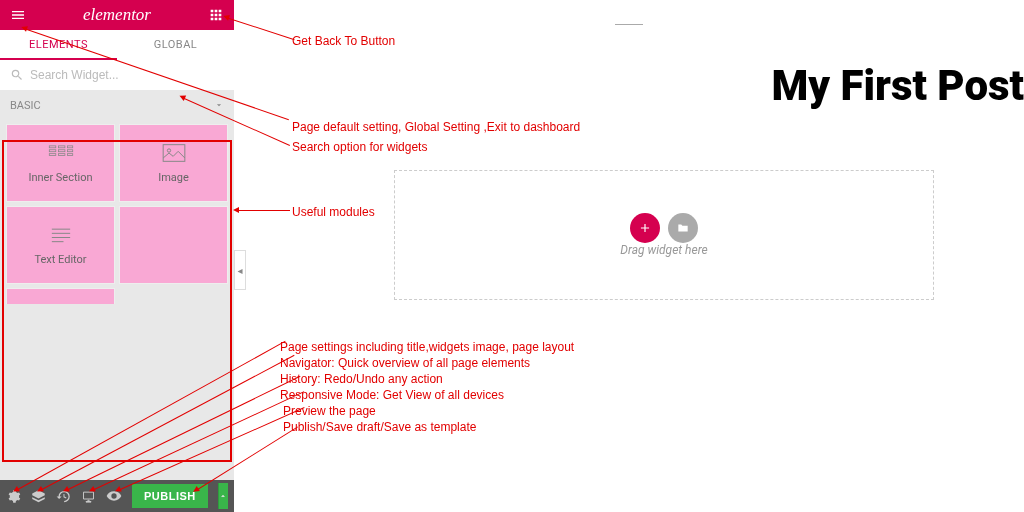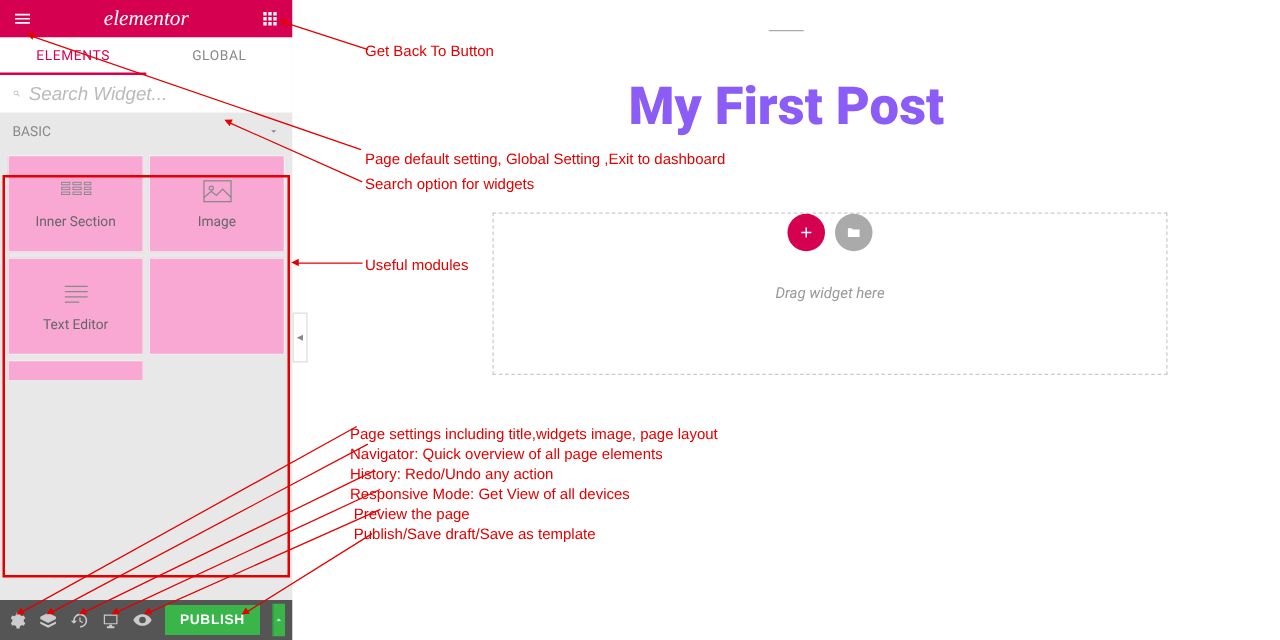--- a/index.html
+++ b/index.html
@@ -11,42 +11,42 @@
     .header-icon { width: 20px; height: 20px; display: flex; align-items: center; justify-content: center; cursor: pointer; }
     .header-icon svg { fill: #fff; }
     .brand { font-family: cursive; font-size: 17px; font-style: italic; color: #fff; }
     
     .tabs { height: 30px; display: flex; background: #fff; }
     .tab { flex: 1; text-align: center; font-size: 11px; line-height: 30px; color: #888; cursor: pointer; letter-spacing: 0.5px; }
     .tab.active { color: #d5004f; border-bottom: 2px solid #d5004f; }
     
     .search-row { height: 30px; background: #fff; display: flex; align-items: center; padding: 0 10px; gap: 6px; }
     .search-row svg { fill: #bbb; }
-    .search-input { border: none; outline: none; font-size: 15px; color: #666; font-style: italic; flex: 1; }
+    .search-input { border: none; outline: none; font-size: 12px; color: #666; flex: 1; }
     .search-input::placeholder { color: #bbb; }
     
     .section-header { height: 30px; display: flex; align-items: center; justify-content: space-between; padding: 0 10px; font-size: 11px; color: #888; cursor: pointer; }
     
     .widgets-grid { flex: 1; padding: 4px 6px; display: grid; grid-template-columns: 1fr 1fr; gap: 4px; background: #e8e8e8; overflow: hidden; }
     .widget-card { background: #f9a8d4; border: 1px solid #eee; display: flex; flex-direction: column; align-items: center; justify-content: center; gap: 8px; padding: 14px 4px; cursor: pointer; height: 78px; }
     .widget-card svg { fill: none; stroke: #888; stroke-width: 1.2; }
     .widget-label { font-size: 11px; color: #666; }
     
     .bottom-bar { height: 32px; background: #555; display: flex; align-items: center; padding: 0 6px; gap: 10px; }
     .bottom-bar svg { fill: #ccc; stroke: #ccc; }
     .bottom-icon { width: 18px; height: 18px; display: flex; align-items: center; justify-content: center; cursor: pointer; }
     .publish-btn { background: #39b54a; color: #fff; font-size: 11px; font-weight: bold; padding: 6px 12px; border: none; cursor: pointer; letter-spacing: 0.5px; margin-left: auto; }
     .publish-caret { background: #39b54a; width: 22px; height: 26px; display: flex; align-items: center; justify-content: center; border-left: 1px solid #2d9e3d; cursor: pointer; }
     .publish-caret svg { fill: #fff; }
     
     .canvas { position: absolute; left: 234px; top: 0; right: 0; bottom: 0; background: #fff; padding: 10px 0; }
     .canvas-collapse { position: absolute; left: 234px; top: 250px; width: 12px; height: 40px; background: #fff; border: 1px solid #ddd; display: flex; align-items: center; justify-content: center; font-size: 10px; color: #888; cursor: pointer; }
-    .post-title { text-align: center; font-size: 42px; font-weight: 900; color: #8b5cf6; margin-top: 36px; }
+    .post-title { text-align: right; font-size: 42px; font-weight: 900; color: #000000; margin-top: 36px; }
     .title-divider { width: 28px; height: 1px; background: #aaa; margin: 14px auto 14px; }
-    .dropzone { margin: 60px 90px 0 160px; border: 1px dashed #ccc; height: 130px; display: flex; flex-direction: column; align-items: center; gap: 26px; }
+    .dropzone { margin: 60px 90px 0 160px; border: 1px dashed #ccc; height: 130px; display: flex; flex-direction: column; align-items: center; justify-content: center; gap: 0; }
     .dropzone-icons { display: flex; gap: 8px; }
     .dz-btn { width: 30px; height: 30px; border-radius: 50%; display: flex; align-items: center; justify-content: center; cursor: pointer; }
     .dz-add { background: #d5004f; }
     .dz-folder { background: #aaa; }
     .dz-btn svg { fill: #fff; }
     .dz-text { font-size: 12px; color: #999; font-style: italic; }
     
     .annotation { position: absolute; color: #e20000; font-size: 12px; font-family: Arial, sans-serif; pointer-events: none; }
     .arrow-line { position: absolute; background: #e20000; height: 1px; transform-origin: left center; pointer-events: none; }
     .arrow-line::after { content: ''; position: absolute; left: -6px; top: -3px; border: 3px solid transparent; border-right: 6px solid #e20000; }

